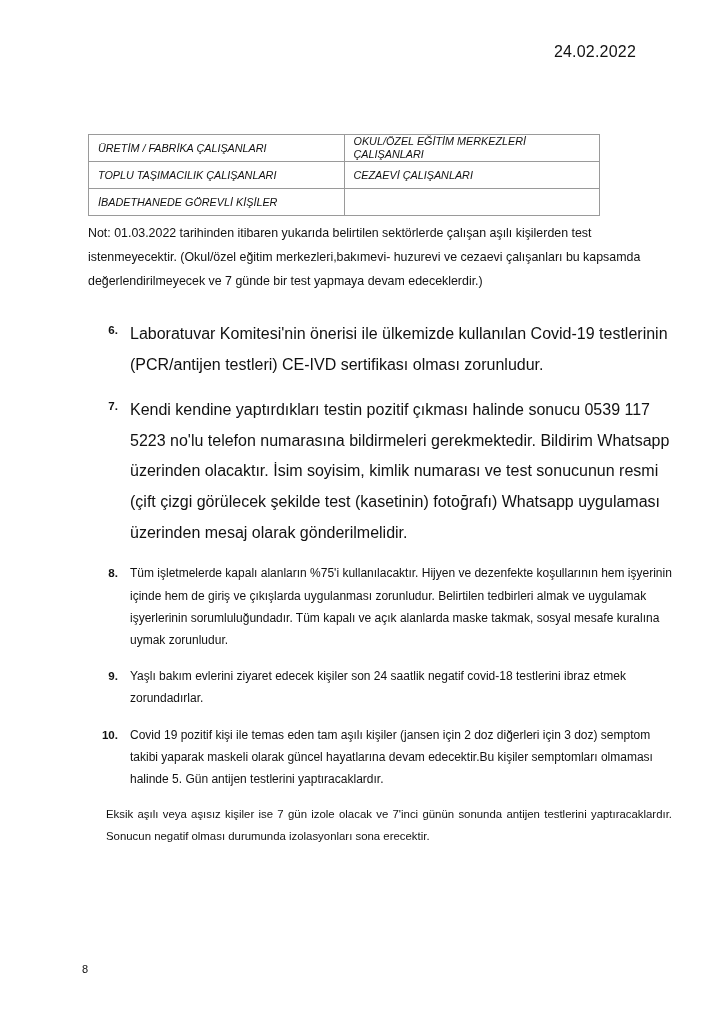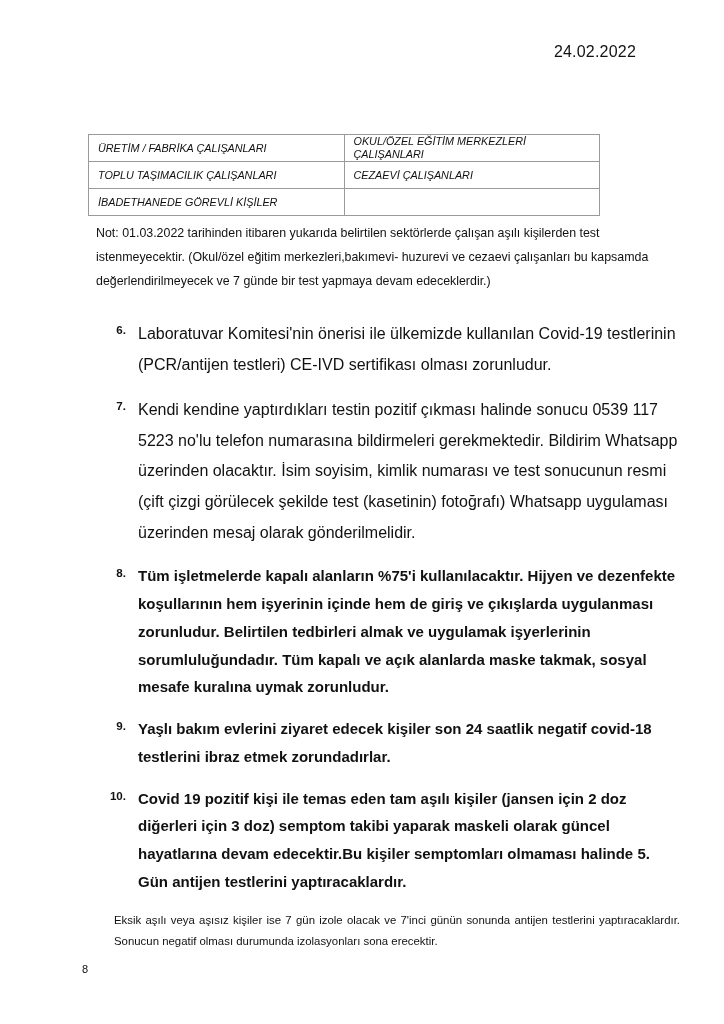--- a/index.html
+++ b/index.html
@@ -45,21 +45,21 @@
     padding: 0 9px;
     font-size: 10.8px;
     font-style: italic;
     vertical-align: middle;
     color: #111;
     line-height: 1.2;
   }
   .content {
     position: absolute;
     top: 222px;
-    left: 96px;
+    left: 88px;
     width: 584px;
   }
   p.note {
     margin: 0 0 0 0;
     font-size: 12.4px;
     line-height: 1.92;
     color: #111;
   }
   ol.numlist {
     margin: 26px 0 0 0;
@@ -86,23 +86,22 @@
     line-height: 1.92;
     color: #111;
   }
   .li-body p {
     margin: 0;
   }
   .li-body p + p {
     margin-top: 33px;
   }
   li.small .li-body {
-    font-size: 15px;
+    font-size: 12px;
     line-height: 1.85;
-    font-weight: bold;
   }
   li.small .marker {
     font-size: 11.2px;
     line-height: 1.85;
   }
   .tail {
     padding-left: 18px;
   }
   .tail p {
     margin: 0 0 16px 0;

